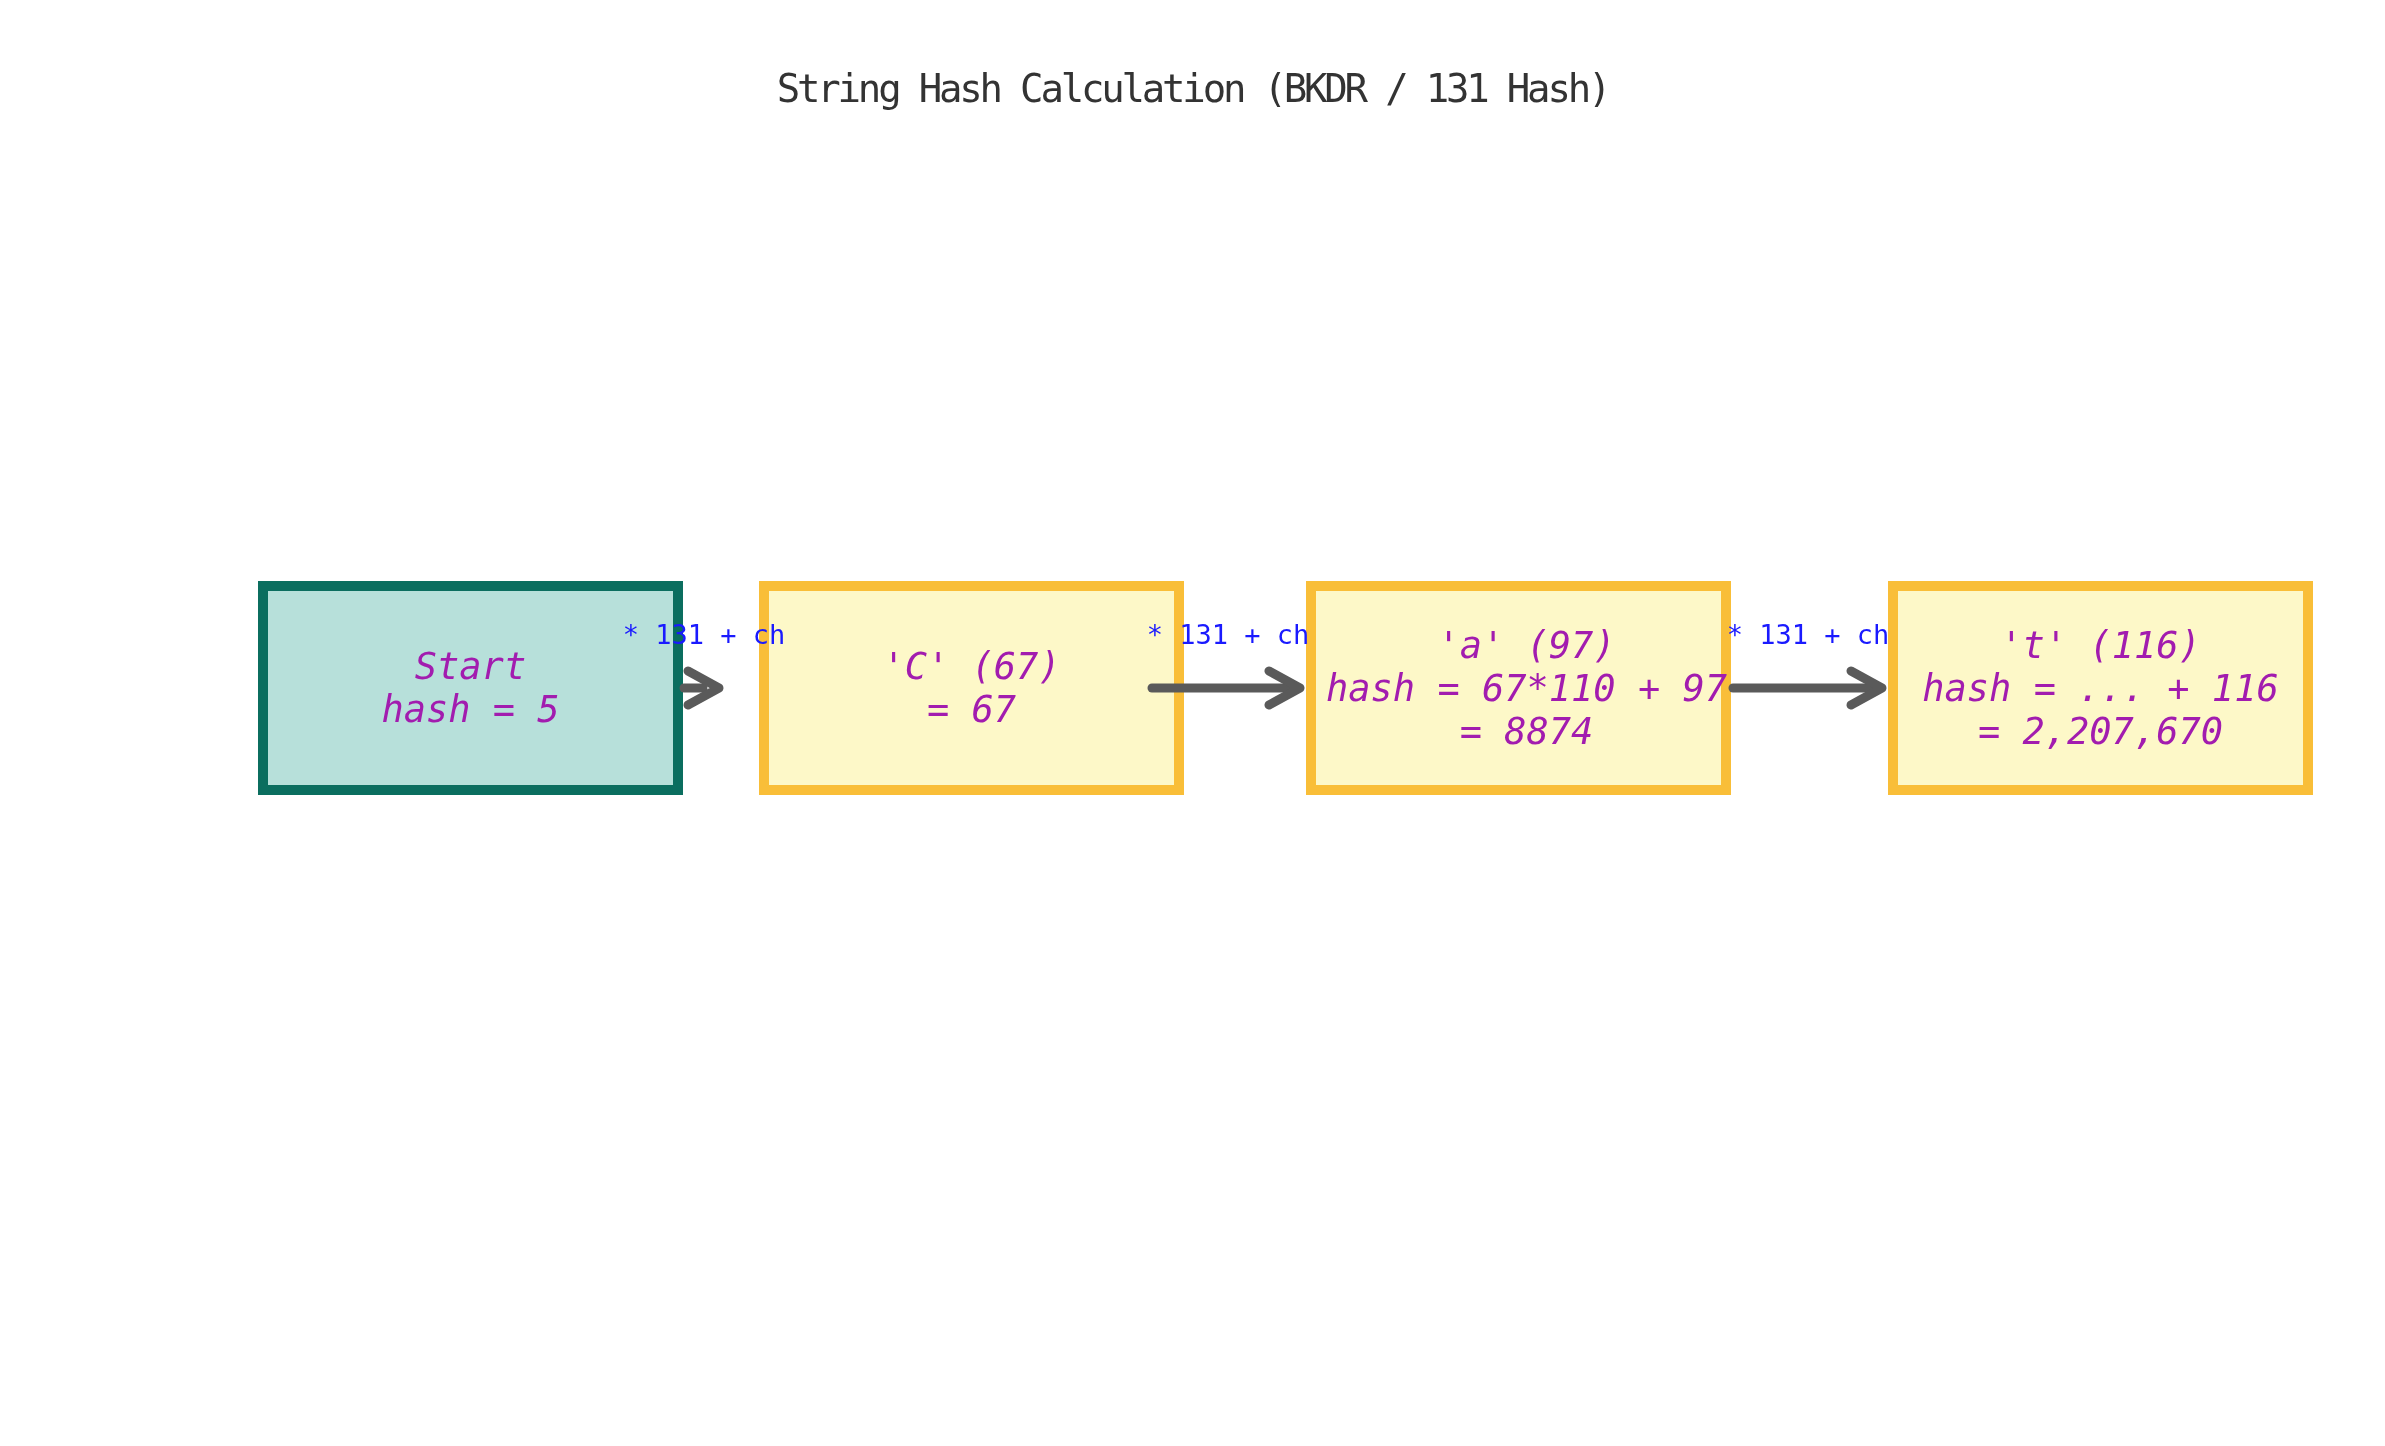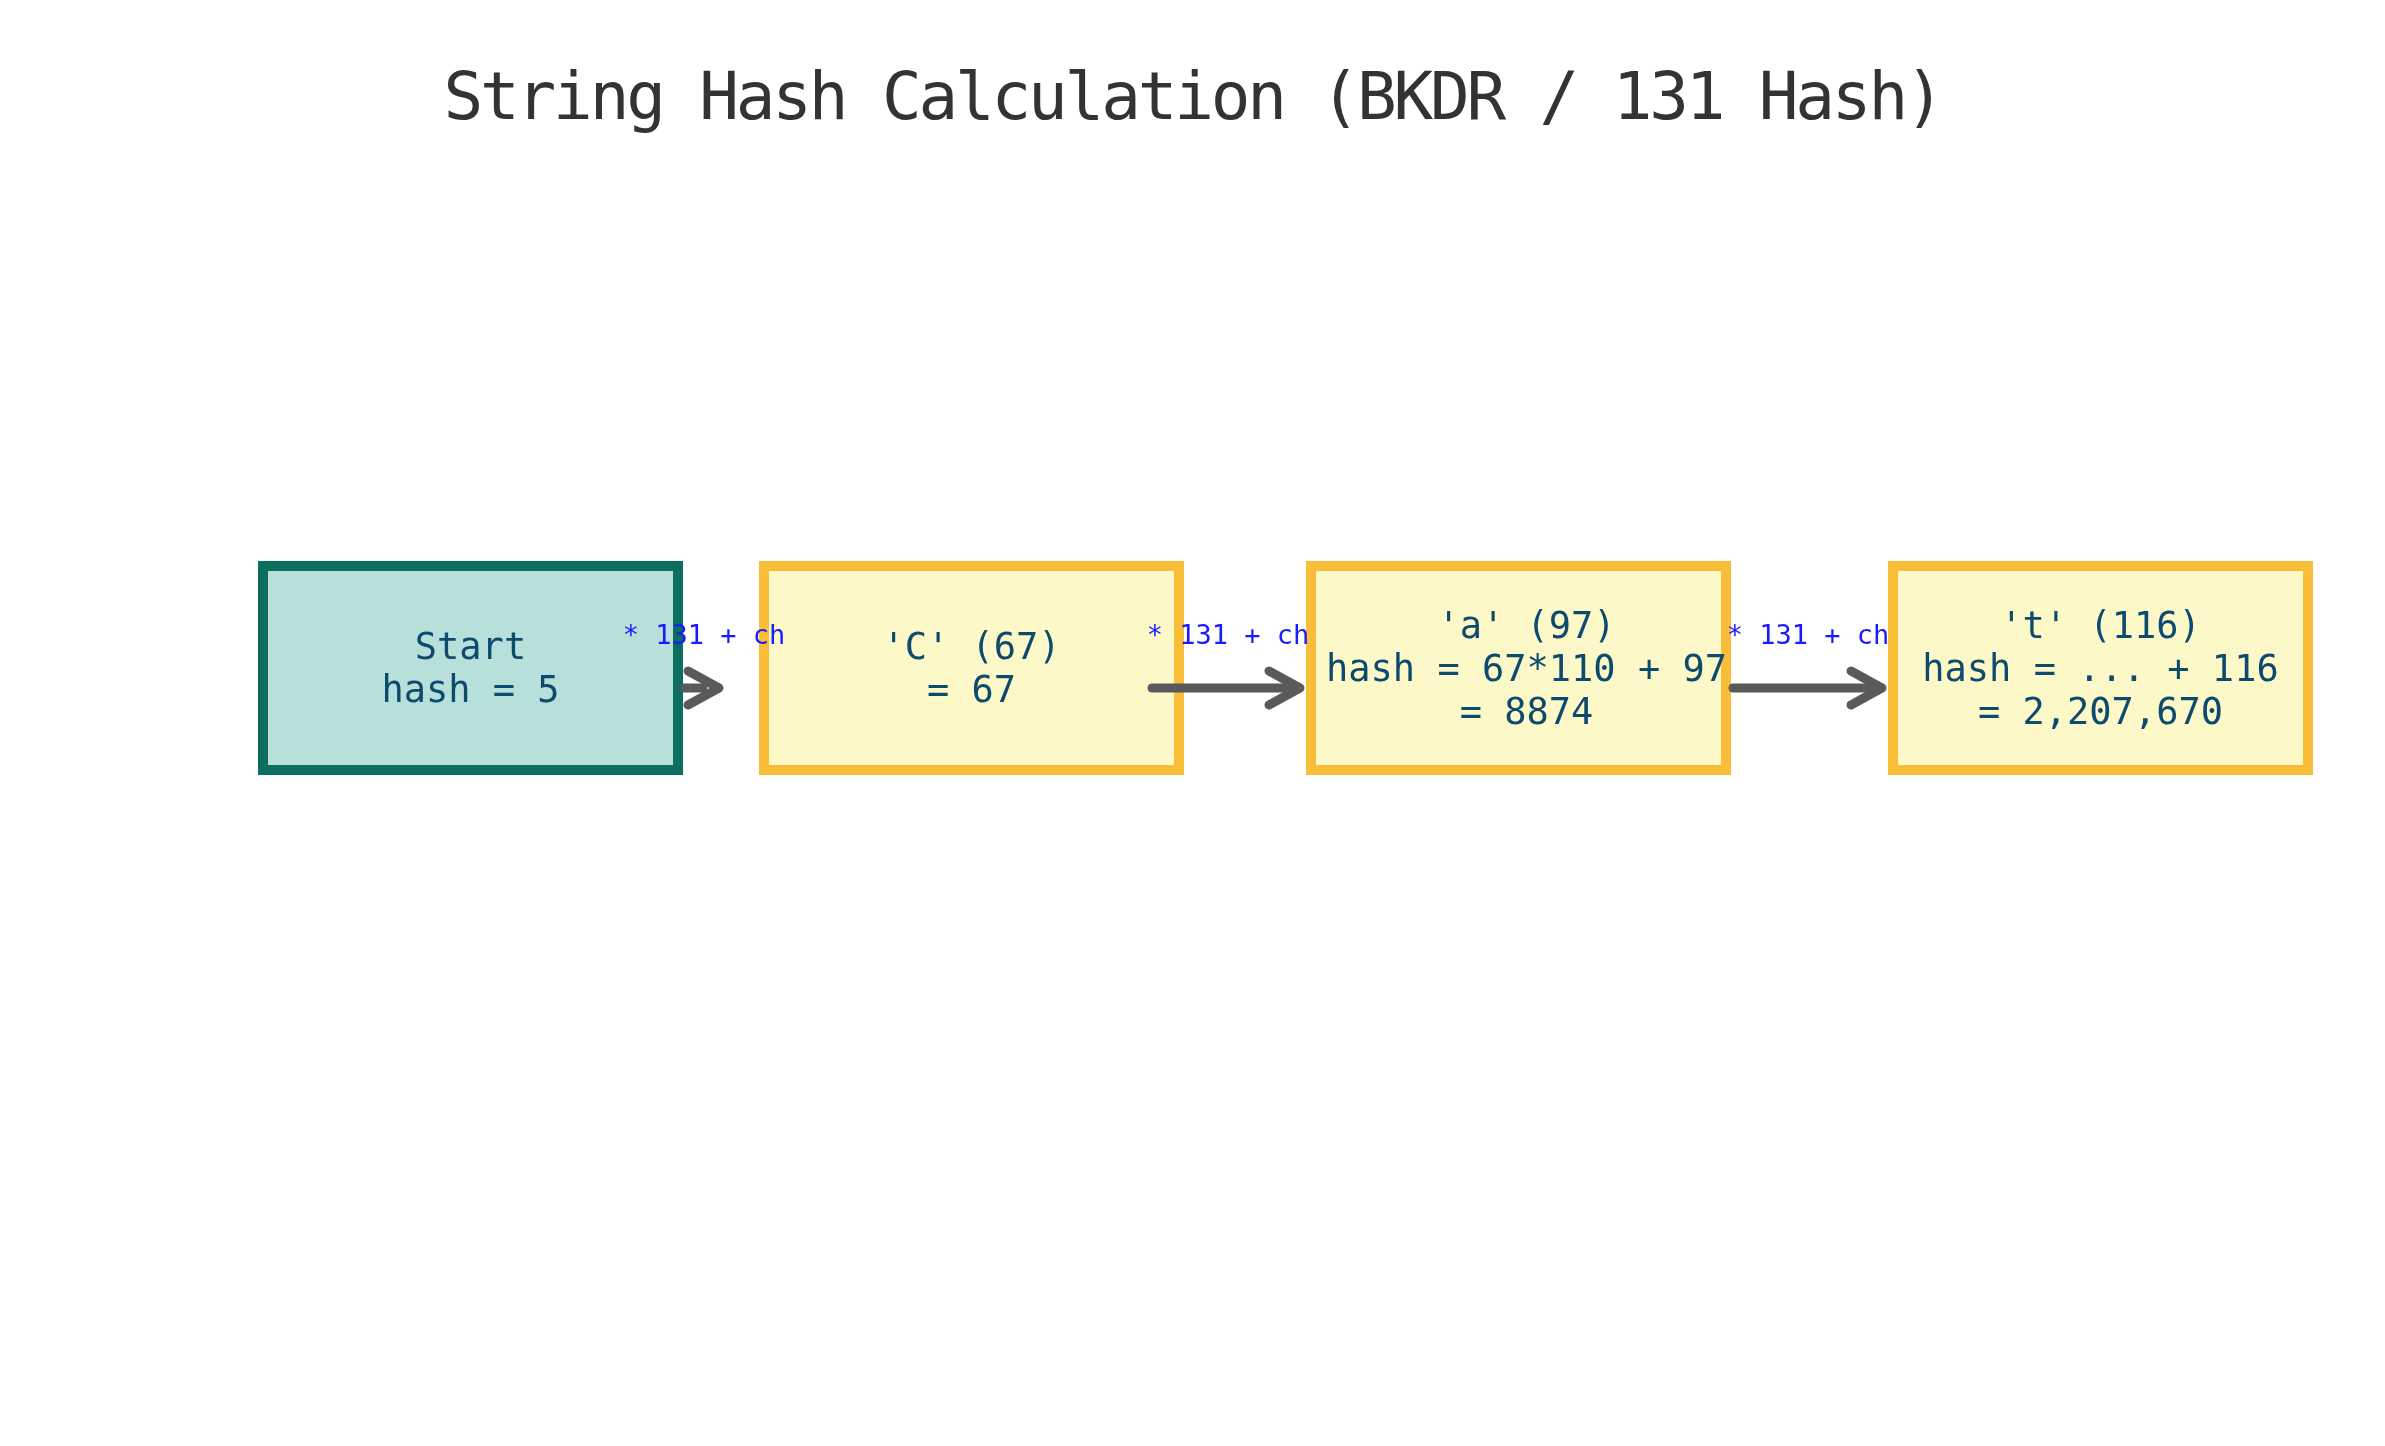--- a/index.html
+++ b/index.html
@@ -13,45 +13,46 @@
     width: 2385px;
     height: 1446px;
     background: #ffffff;
     overflow: hidden;
   }
   .title {
     position: absolute;
     left: 0;
     right: 0;
     top: 58px;
-    margin: 0;
+    margin: 8px;
     text-align: center;
-    font-size: 66px;
+    font-size: 39px;
     font-weight: normal;
     letter-spacing: -3.2px;
     color: var(--title-color, #333333);
     white-space: pre;
     z-index: 1;
   }
   .node {
     position: absolute;
-    top: 561px;
+    top: 581px;
     width: 425px;
     height: 214px;
     box-sizing: border-box;
     display: flex;
     flex-direction: column;
     justify-content: center;
     align-items: center;
     text-align: center;
     font-size: 37px;
     line-height: 43px;
-    color: #0c4a6e;
+    color: #a21caf;
     white-space: pre;
     z-index: 1;
+    font-style: italic;
   }
   .node.start {
     background: var(--start-fill, #b7e0da);
     border: 10px solid var(--start-border, #0b6e5f);
   }
   .node.step {
     background: var(--step-fill, #fdf8c8);
     border: 10px solid var(--step-border, #f9be38);
   }
   .node-1 { left: 258px; }

